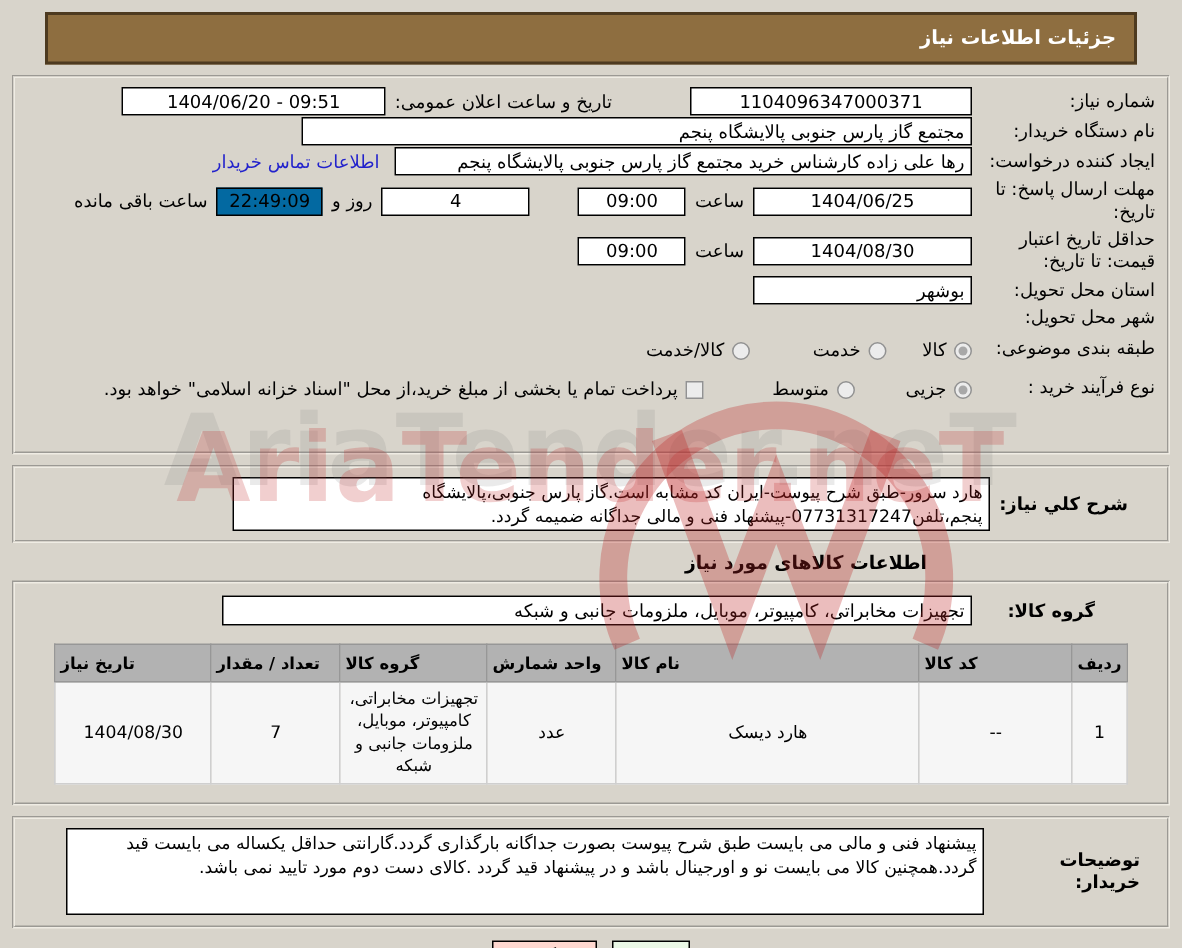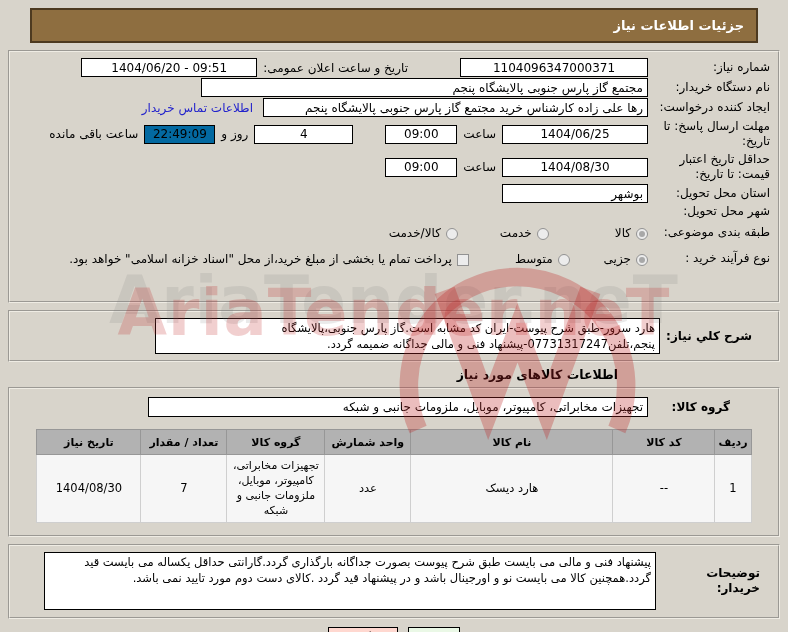--- a/index.html
+++ b/index.html
@@ -43,21 +43,21 @@
   .opt{margin-left:38px;white-space:nowrap;display:flex;align-items:flex-end;}
   textarea.ta{
     background:#fff;border:1px solid #000;font-family:inherit;font-size:11.5px;
     padding:1px 4px;box-sizing:border-box;resize:none;overflow:hidden;line-height:1.4;color:#000;
   }
   .section-heading{font-weight:bold;margin:5px 170px 0 0;font-size:12.5px;}
   
   table.goods{border-collapse:collapse;margin:12px auto 4px auto;table-layout:fixed;}
   table.goods th{
     background:#b2b2b2;border:1px solid #979797;font-size:11px;font-weight:bold;
-    height:22px;padding:1px 3px;text-align:center;
+    height:22px;padding:1px 3px;text-align:left;
   }
   table.goods td{
     background:#f6f6f6;border:1px solid #cfcfcf;font-size:11.5px;text-align:center;
     padding:4px 3px;vertical-align:middle;line-height:1.35;
   }
   
   .footer{display:flex;justify-content:center;gap:10px;margin-top:8px;}
   .btn{
     height:22px;min-width:52px;border:1px solid #000;font-family:inherit;font-size:12px;
     padding:1px 12px;cursor:pointer;
@@ -131,21 +131,21 @@
     <span class="flabel">استان محل تحویل:</span>
     <div class="box" style="width:146px;">بوشهر</div>
   </div>
 
   <div class="frow">
     <span class="flabel">شهر محل تحویل:</span>
   </div>
 
   <div class="frow" style="min-height:25px;">
     <span class="flabel">طبقه بندی موضوعی:</span>
-    <span class="opt" style="margin-left:66px;">
+    <span class="opt" style="margin-left:24px;">
       <span class="radio sel"></span>
       <span>کالا</span>
     </span>
     <span class="opt" style="margin-left:42px;">
       <span class="radio"></span>
       <span>خدمت</span>
     </span>
     <span class="opt">
       <span class="radio"></span>
       <span>کالا/خدمت</span>

